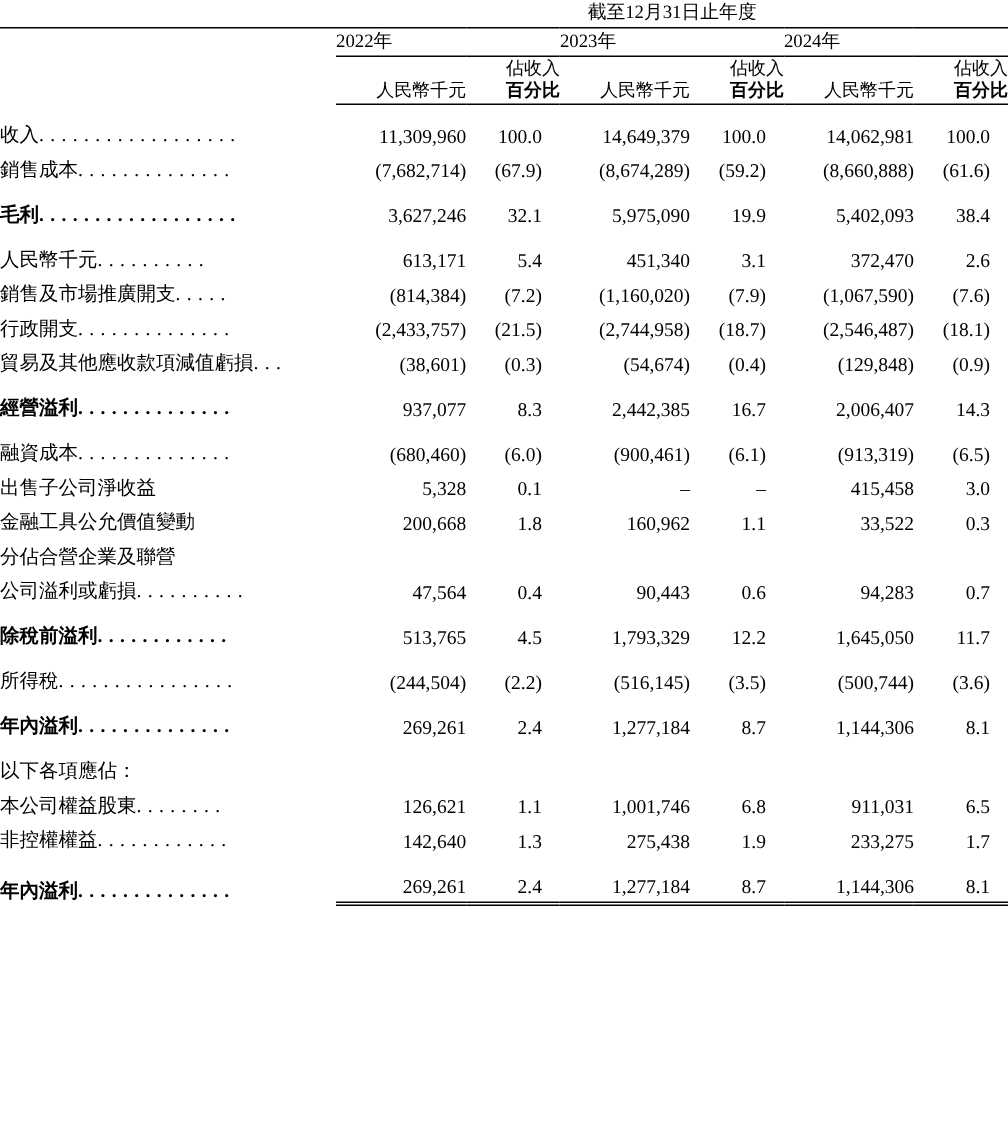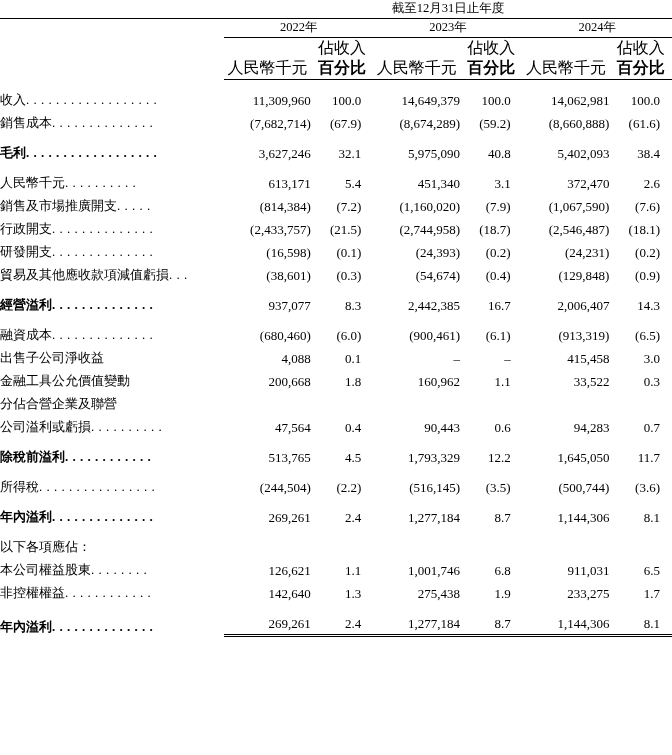--- a/index.html
+++ b/index.html
@@ -43,29 +43,29 @@
     font-size: 12.5px;
     padding-bottom: 3px;
   }
   .rule-top td {
     border-bottom: 1px solid #000;
     height: 1px;
     font-size: 0;
     line-height: 0;
   }
   .yr {
-    text-align: center;
+    text-align: left;
     font-weight: bold;
     font-size: 12.5px;
     padding-top: 4px;
     padding-bottom: 3px;
   }
   .unit {
-    text-align: center;
-    font-size: 16px;
+    text-align: right;
+    font-size: 12px;
     line-height: 1.25;
     padding-bottom: 3px;
   }
   .unit .l2 { display: block; font-weight: bold; }
   tr.datarow td { height: 23px; }
   td.label {
     text-align: left;
     white-space: nowrap;
     font-size: 13px;
     padding-right: 4px;
@@ -186,21 +186,21 @@
           <td class="num pct">(61.6)</td>
         </tr>
         <tr class="spacer">
           <td colspan="7"></td>
         </tr>
         <tr class="datarow bold">
           <td class="label"><span>毛利</span><span class="dots">. . . . . . . . . . . . . . . . . .</span></td>
           <td class="num">3,627,246</td>
           <td class="num pct">32.1</td>
           <td class="num">5,975,090</td>
-          <td class="num pct">40.8</td>
+          <td class="num pct">19.9</td>
           <td class="num">5,402,093</td>
           <td class="num pct">38.4</td>
         </tr>
         <tr class="spacer">
           <td colspan="7"></td>
         </tr>
         <tr class="datarow">
           <td class="label"><span>人民幣千元</span><span class="dots">. . . . . . . . . .</span></td>
           <td class="num">613,171</td>
           <td class="num pct">5.4</td>
@@ -221,29 +221,20 @@
         <tr class="datarow">
           <td class="label"><span>行政開支</span><span class="dots">. . . . . . . . . . . . . .</span></td>
           <td class="num">(2,433,757)</td>
           <td class="num pct">(21.5)</td>
           <td class="num">(2,744,958)</td>
           <td class="num pct">(18.7)</td>
           <td class="num">(2,546,487)</td>
           <td class="num pct">(18.1)</td>
         </tr>
         <tr class="datarow">
-          <td class="label"><span>研發開支</span><span class="dots">. . . . . . . . . . . . . .</span></td>
-          <td class="num">(16,598)</td>
-          <td class="num pct">(0.1)</td>
-          <td class="num">(24,393)</td>
-          <td class="num pct">(0.2)</td>
-          <td class="num">(24,231)</td>
-          <td class="num pct">(0.2)</td>
-        </tr>
-        <tr class="datarow">
           <td class="label"><span>貿易及其他應收款項減值虧損</span><span class="dots">. . .</span></td>
           <td class="num">(38,601)</td>
           <td class="num pct">(0.3)</td>
           <td class="num">(54,674)</td>
           <td class="num pct">(0.4)</td>
           <td class="num">(129,848)</td>
           <td class="num pct">(0.9)</td>
         </tr>
         <tr class="spacer">
           <td colspan="7"></td>
@@ -264,21 +255,21 @@
           <td class="label"><span>融資成本</span><span class="dots">. . . . . . . . . . . . . .</span></td>
           <td class="num">(680,460)</td>
           <td class="num pct">(6.0)</td>
           <td class="num">(900,461)</td>
           <td class="num pct">(6.1)</td>
           <td class="num">(913,319)</td>
           <td class="num pct">(6.5)</td>
         </tr>
         <tr class="datarow">
           <td class="label"><span>出售子公司淨收益</span></td>
-          <td class="num">4,088</td>
+          <td class="num">5,328</td>
           <td class="num pct">0.1</td>
           <td class="num">–</td>
           <td class="num pct">–</td>
           <td class="num">415,458</td>
           <td class="num pct">3.0</td>
         </tr>
         <tr class="datarow">
           <td class="label"><span>金融工具公允價值變動</span></td>
           <td class="num">200,668</td>
           <td class="num pct">1.8</td>

